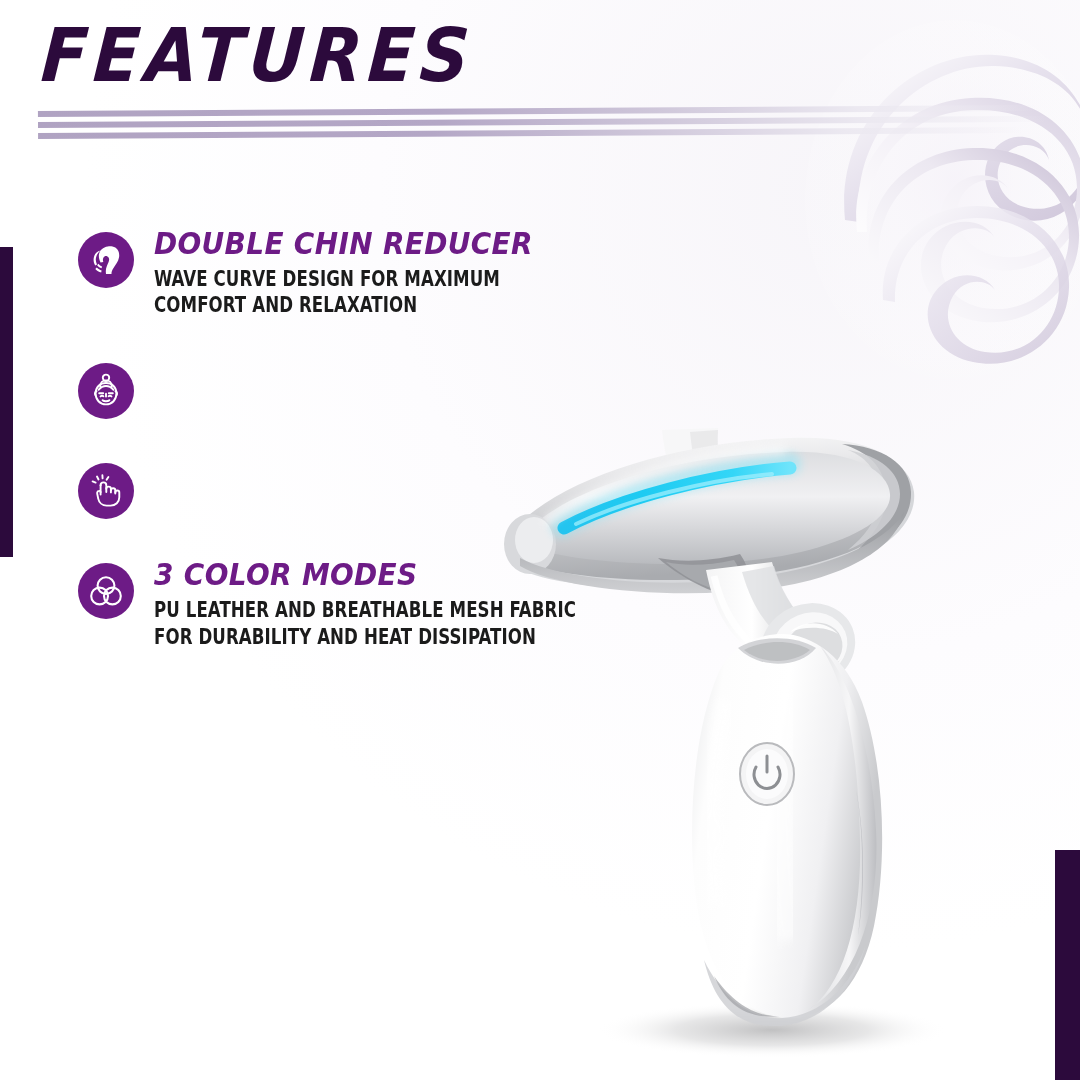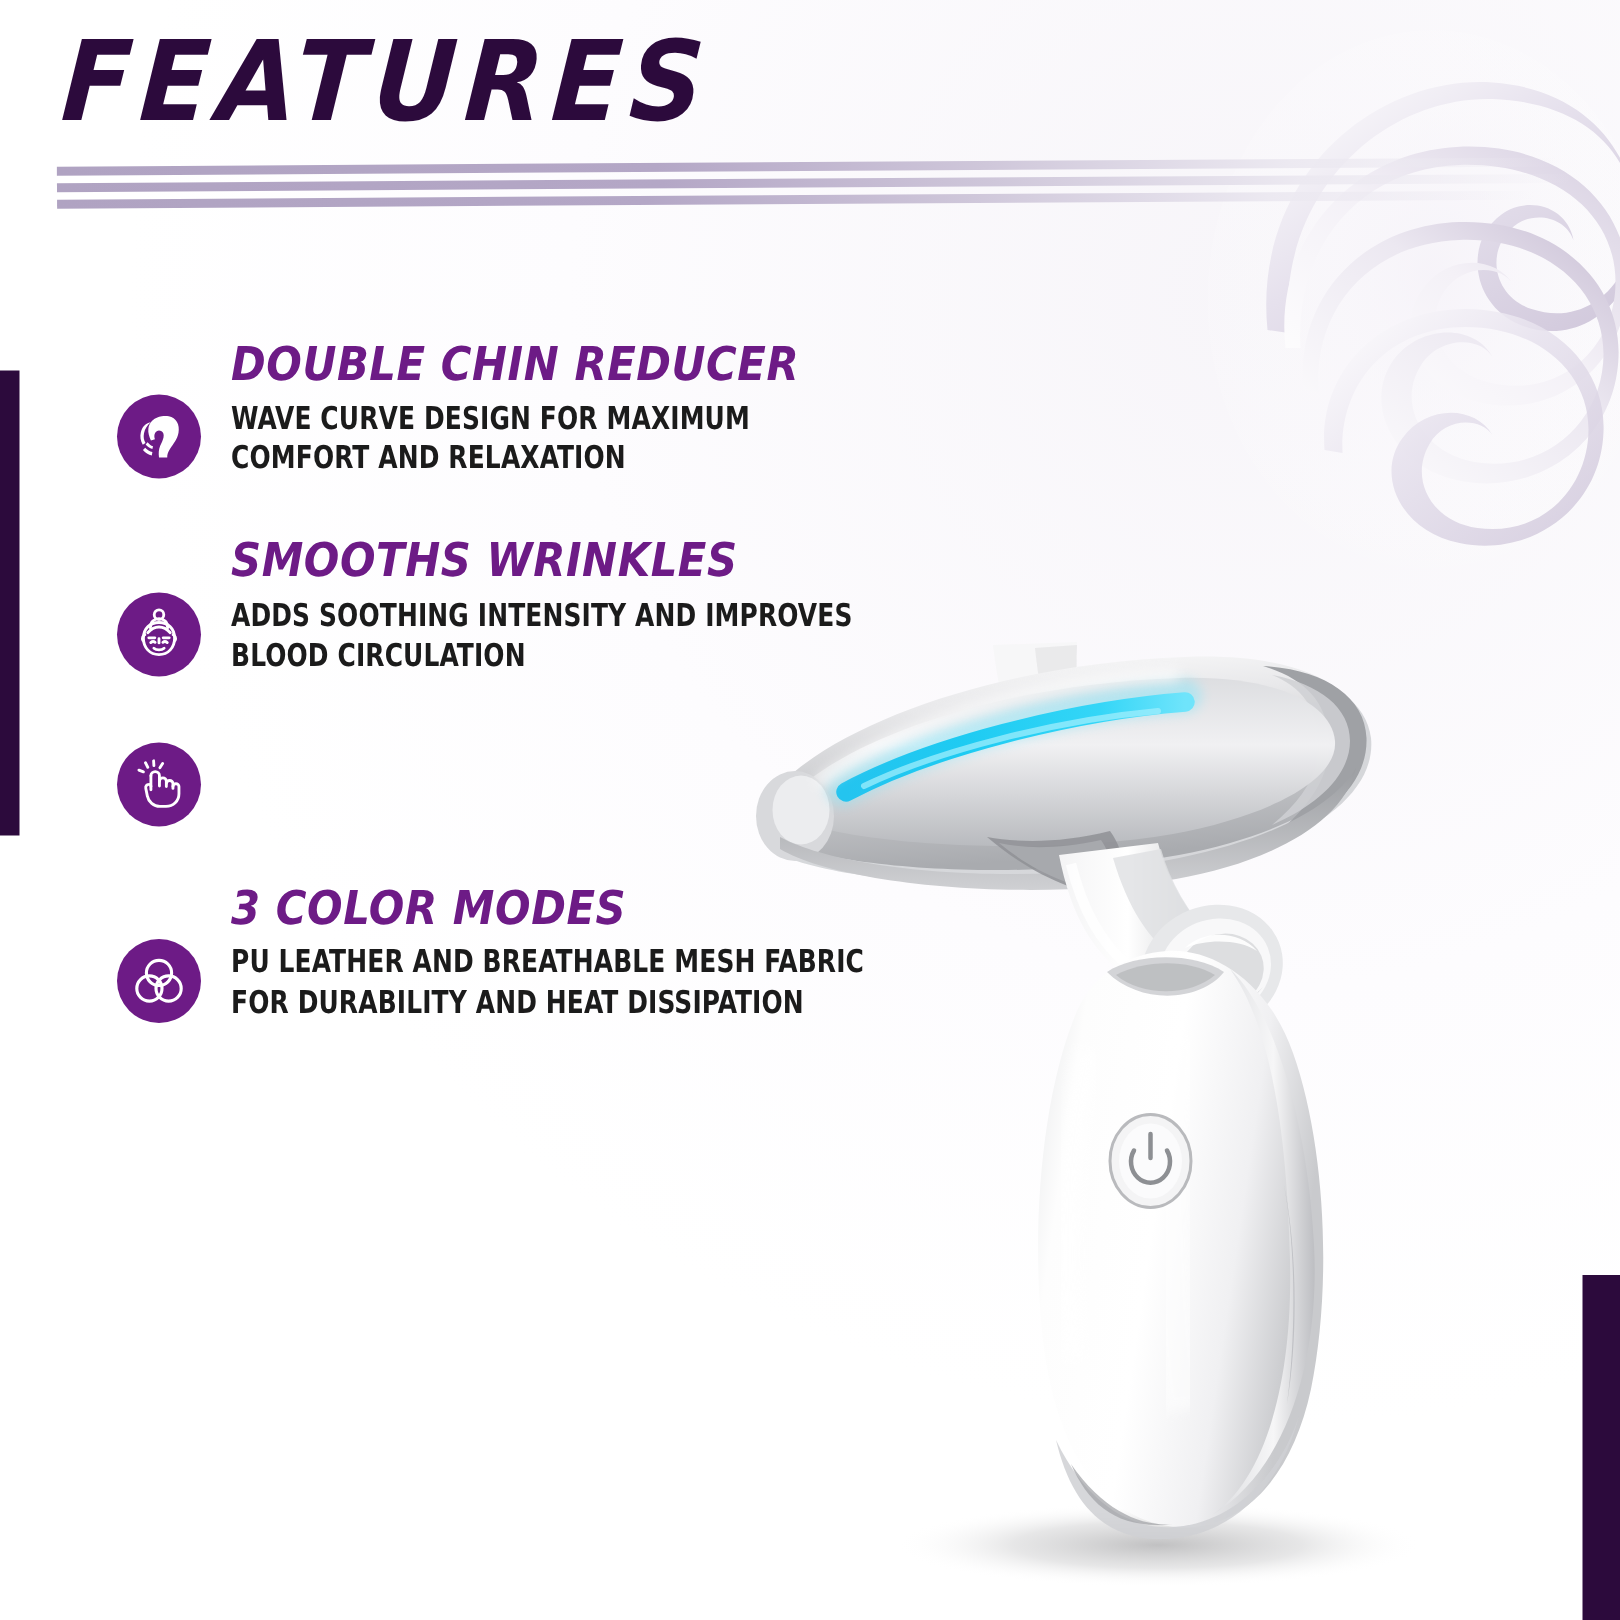--- a/index.html
+++ b/index.html
@@ -51,21 +51,21 @@
   #swirl{
     position:absolute;left:805px;top:10px;width:290px;height:400px;
     pointer-events:none;
   }
 
   
   #product{position:absolute;left:490px;top:420px;width:520px;height:660px;pointer-events:none;}
 
   
   #features{position:absolute;left:78px;top:228px;width:560px;}
-  .feature-row{position:relative;display:flex;align-items:flex-end;gap:20px;margin-bottom:40px;}
+  .feature-row{position:relative;display:flex;align-items:flex-start;gap:20px;margin-bottom:40px;}
   .feature-row:last-child{margin-bottom:0;}
 
   .feature-icon{
     flex:0 0 auto;width:56px;height:56px;border-radius:50%;
     background:#6d1b86;display:flex;align-items:center;justify-content:center;
     margin-top:4px;
   }
   .feature-icon svg{display:block;}
 
   .feature-text{flex:1 1 auto;padding-top:0;}
@@ -306,25 +306,20 @@
             <path d="M21.8 21.2 L25.8 21.2"></path>
             <path d="M13.5 24.4 C14.4 23.6 15.4 23.4 16.4 24.2"></path>
             <path d="M21.6 24.2 C22.6 23.4 23.6 23.6 24.5 24.4"></path>
             <path d="M19 21.8 L19 24.6"></path>
             <path d="M15.6 28.2 C17.2 29.6 20.8 29.6 22.4 28.2"></path>
             <path d="M9.6 19.2 C8.2 19.8 7.6 21.4 8.2 22.8"></path>
             <path d="M28.4 19.2 C29.8 19.8 30.4 21.4 29.8 22.8"></path>
           </g>
         </svg>
       </div>
-      <div class="feature-text">
-        <p class="feature-title">SMOOTHS WRINKLES</p>
-        <p class="feature-desc">ADDS SOOTHING INTENSITY AND IMPROVES
-BLOOD CIRCULATION</p>
-      </div>
     </div>
 
     <div class="feature-row">
       <div class="feature-icon">
         <svg width="38" height="38" viewBox="0 0 38 38" xmlns="http://www.w3.org/2000/svg">
           <g fill="none" stroke="#ffffff" stroke-width="1.9" stroke-linecap="round" stroke-linejoin="round">
             <path d="M11.5 7.5 L10 4.5"></path>
             <path d="M15.6 6.4 L15.4 3.2"></path>
             <path d="M19.6 7.8 L21.4 5"></path>
             <path d="M8.6 10.6 L5.6 9.4"></path>

